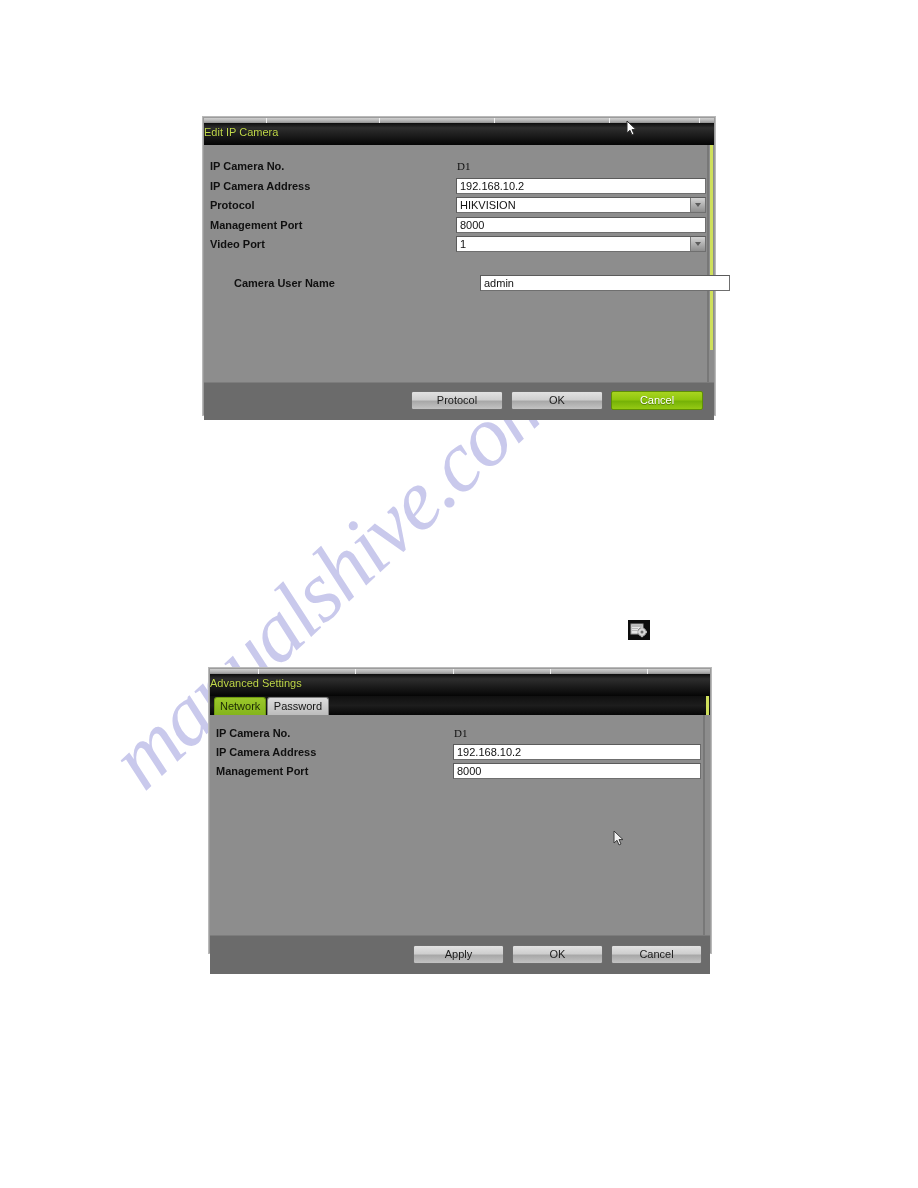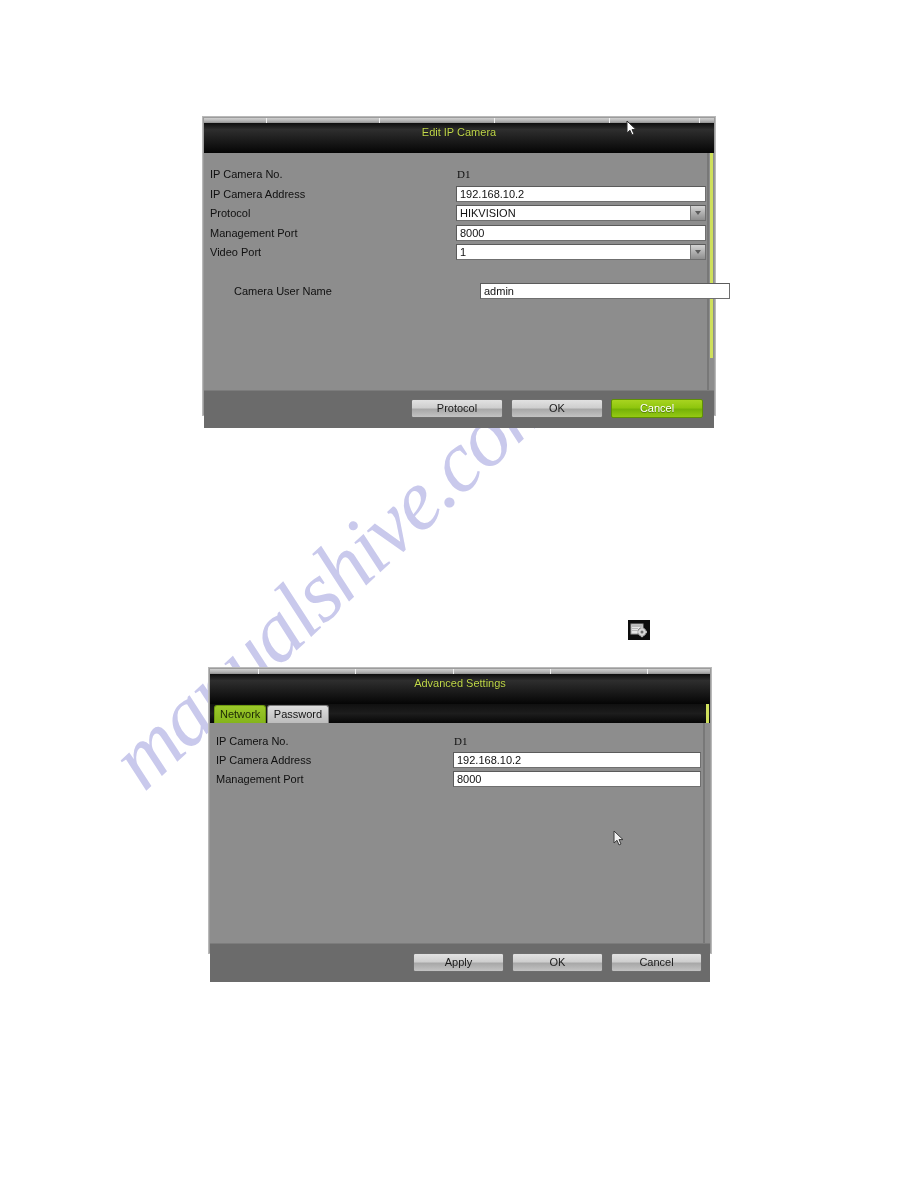--- a/index.html
+++ b/index.html
@@ -58,26 +58,25 @@
     overflow: hidden;
   }
   .dlg-topstrip .tick {
     position: absolute;
     top: 0;
     width: 1px;
     height: 5px;
     background: #f2f2f2;
   }
   .titlebar {
-    height: 30px;
+    height: 22px;
     background: linear-gradient(to bottom, #0d0d0d 0%, #2e2e2e 22%, #1a1a1a 60%, #050505 100%);
     color: #b9d44a;
     font-size: 11px;
     line-height: 18px;
-    text-align: center;
     position: relative;
     font-family: "Liberation Sans", sans-serif;
   }
   .title-text {
     color: #c2d94c;
     font-size: 11px;
     text-shadow: 0 0 1px #000;
   }
   .dlg-body {
     background: #8d8d8d;
@@ -112,20 +111,21 @@
     height: 19px;
   }
   .row-label {
     position: absolute;
     left: 6px;
     top: 0;
     font-size: 11px;
     color: #101010;
     line-height: 19px;
     white-space: nowrap;
+    font-weight: bold;
   }
   .row-static {
     position: absolute;
     left: 253px;
     top: 0;
     font-size: 11px;
     color: #101010;
     line-height: 19px;
     font-family: Liberation Serif, serif;
   }

